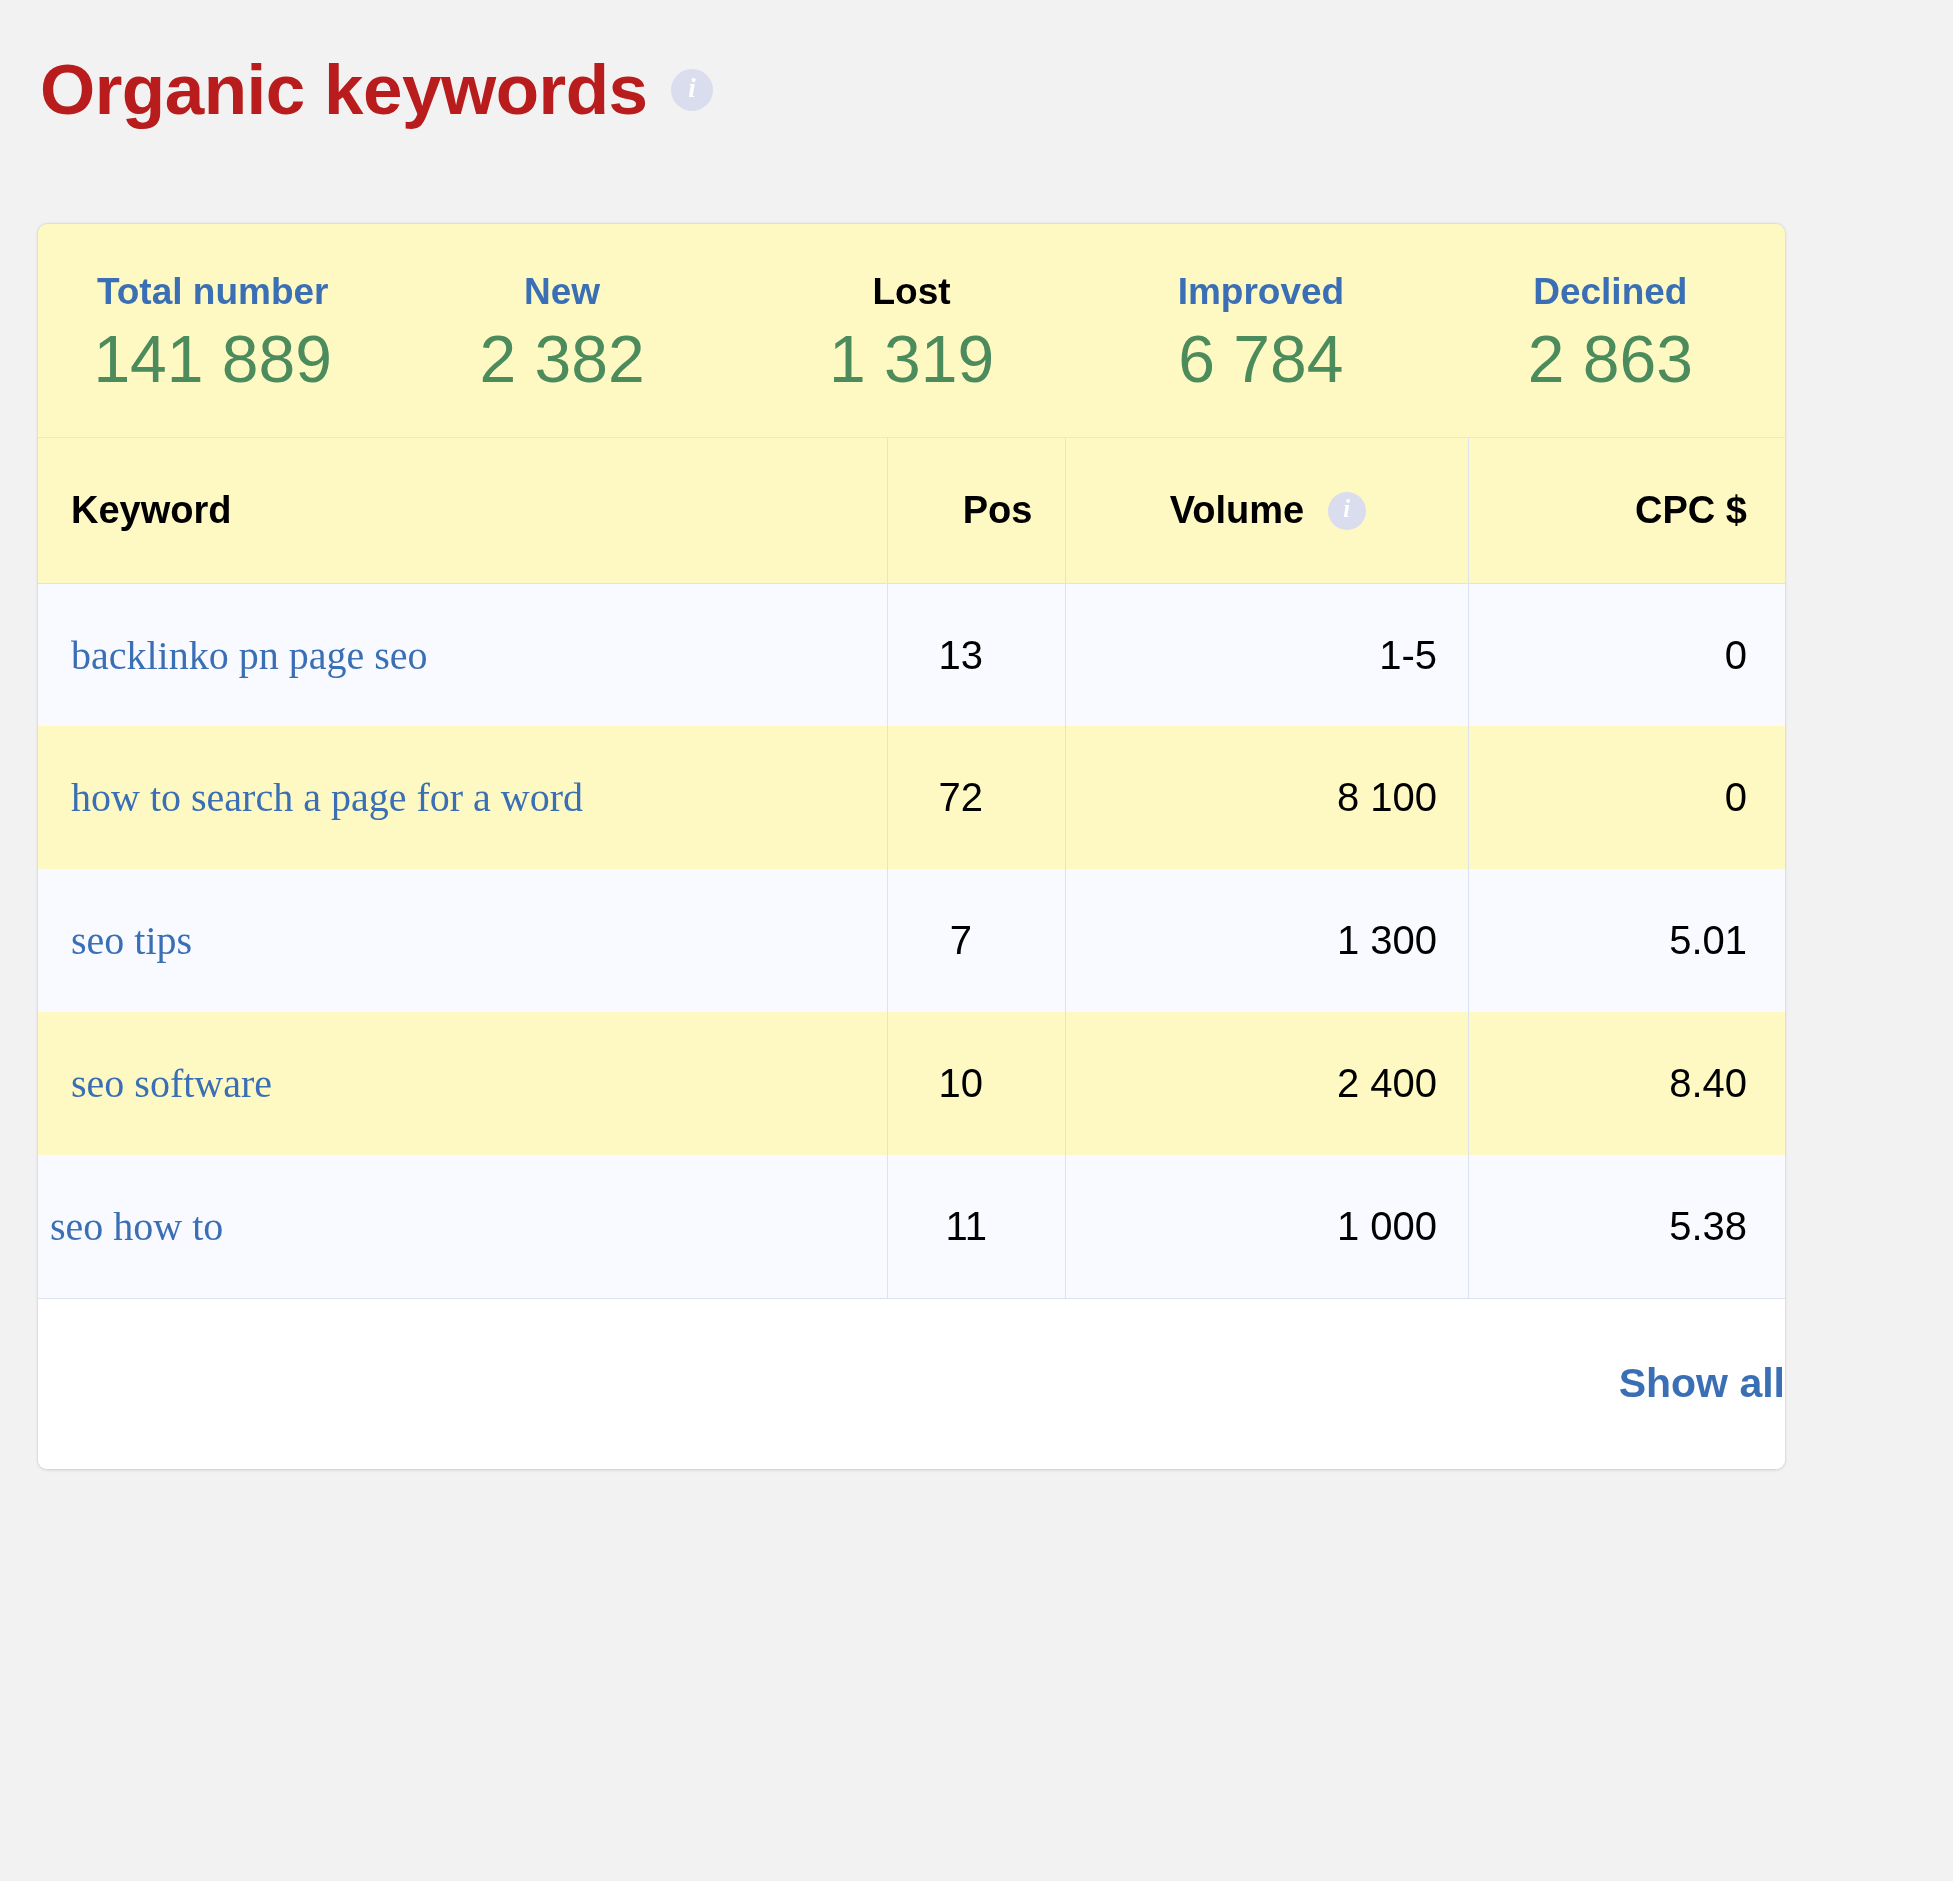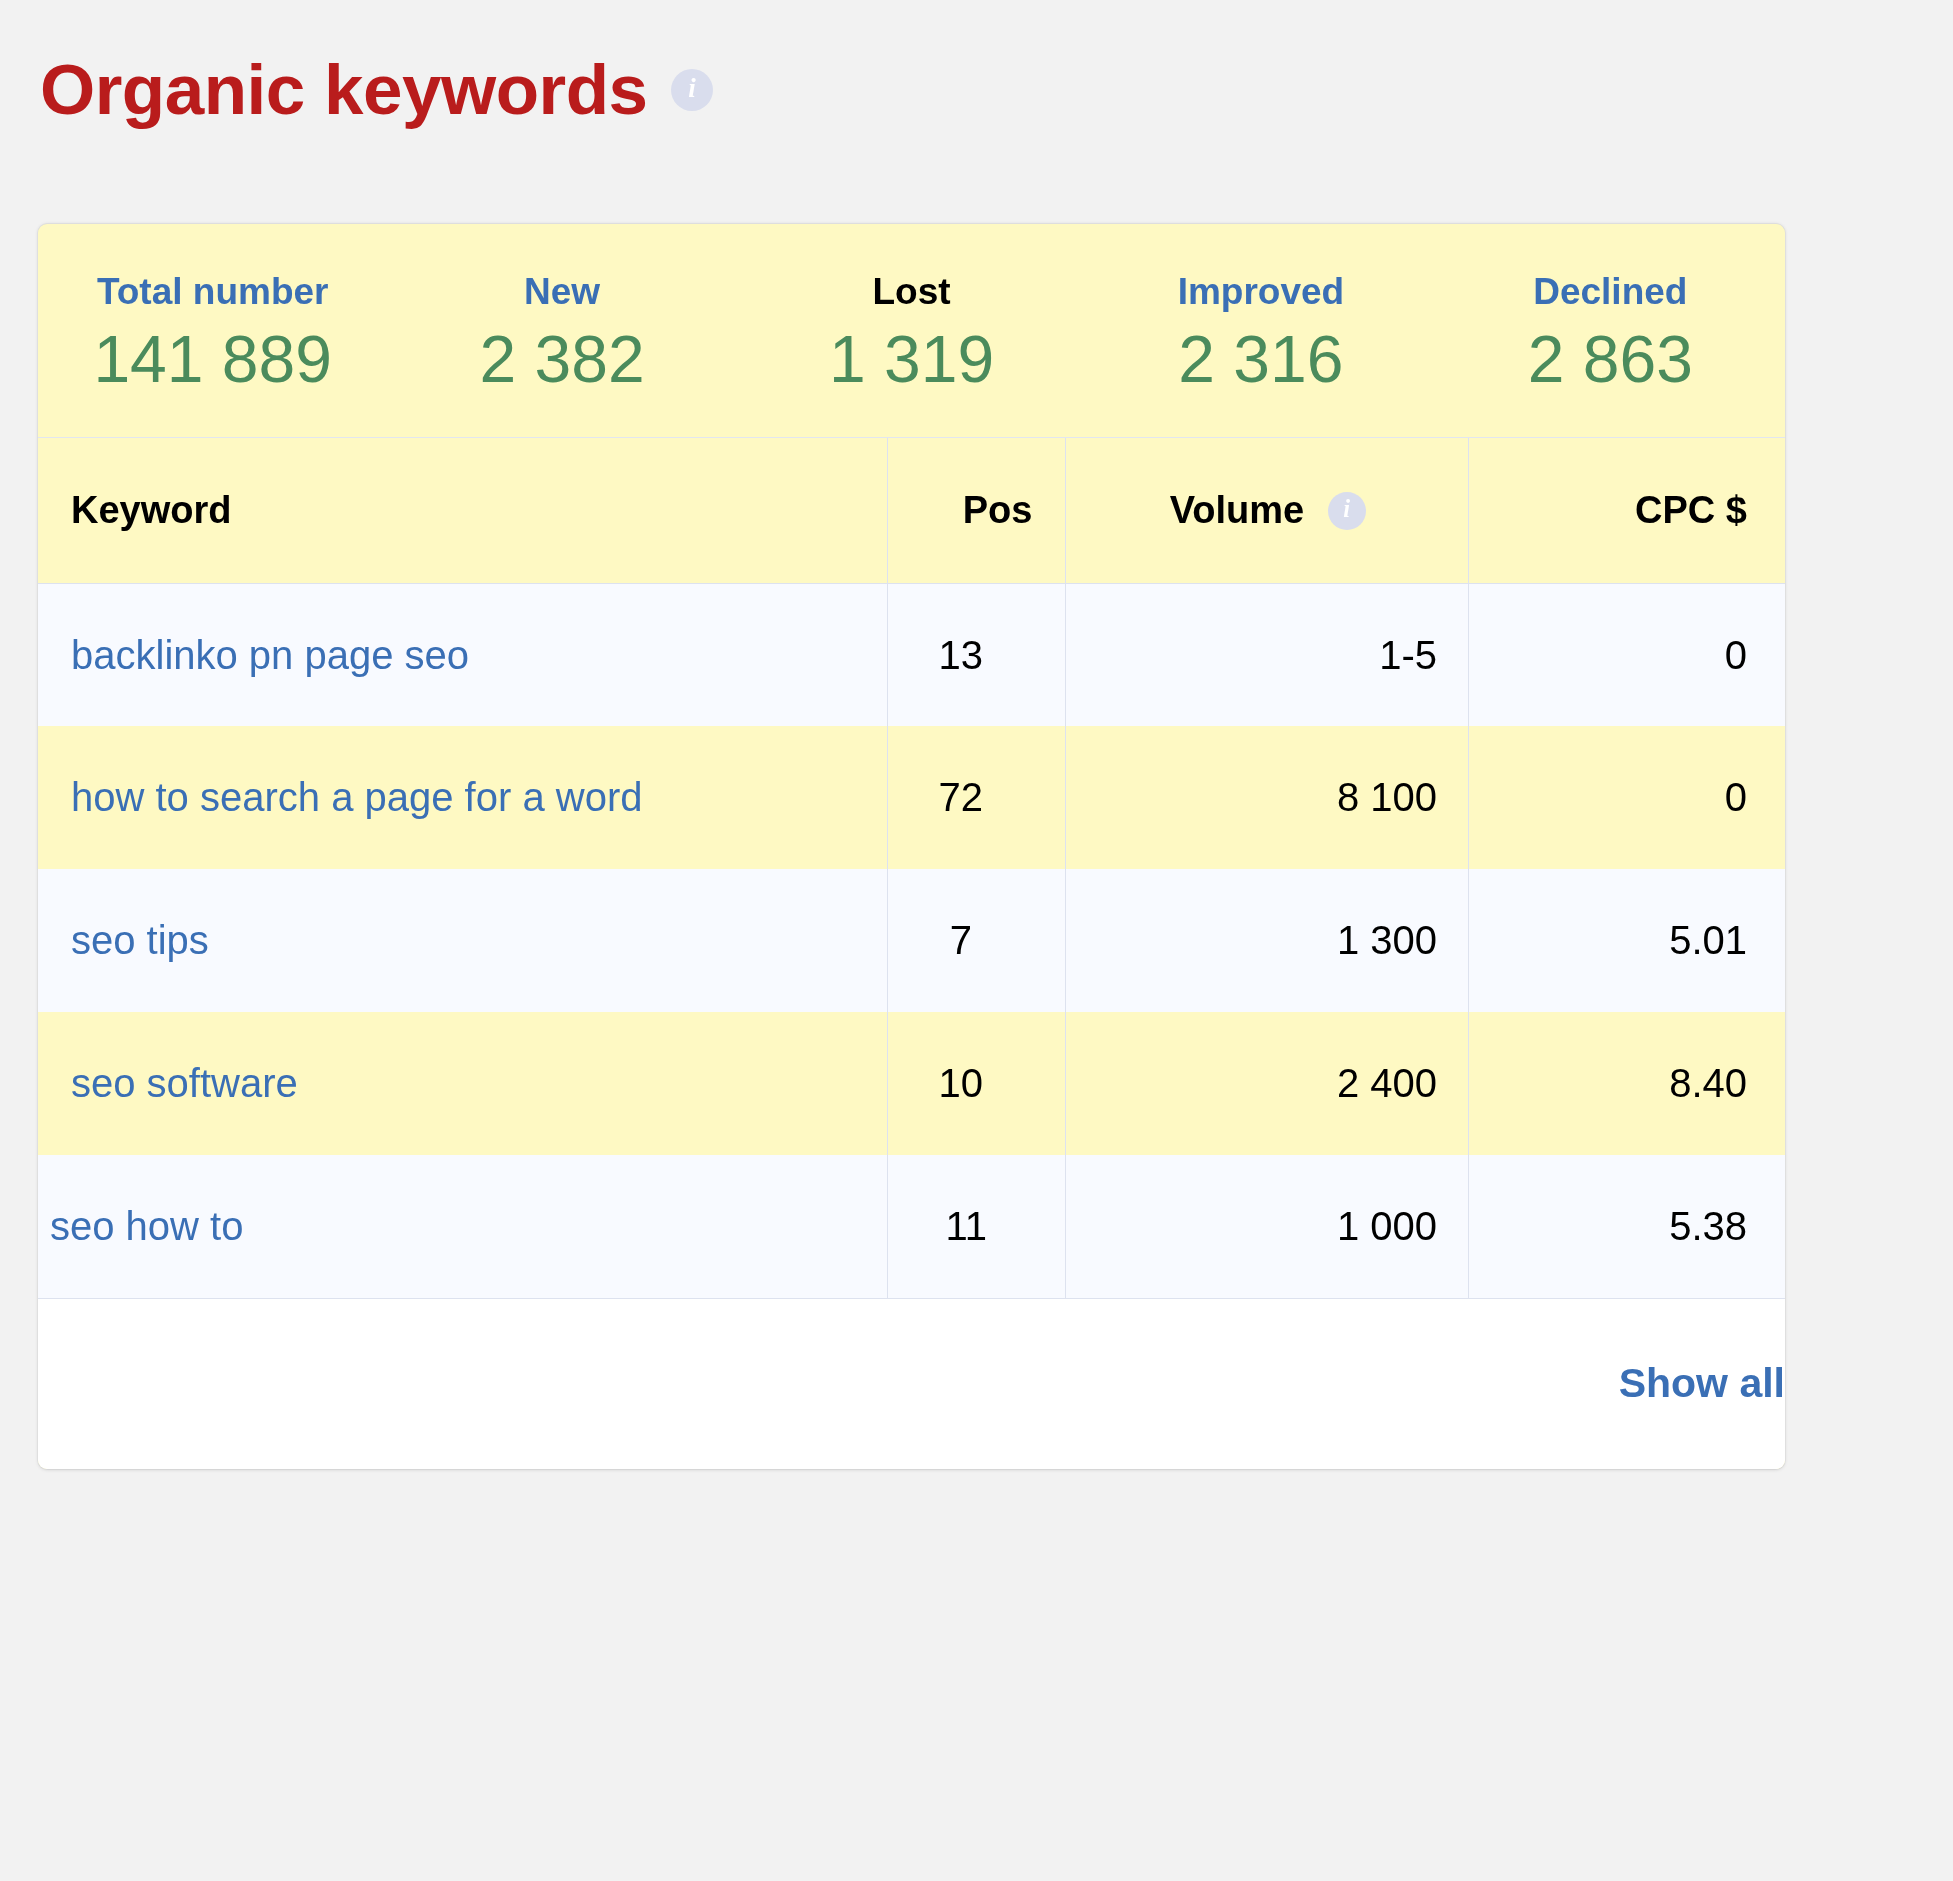--- a/index.html
+++ b/index.html
@@ -177,20 +177,21 @@
     padding-left: 12px;
   }
   td.c-keyword {
     text-align: left;
     padding-left: 33px;
   }
   td.c-keyword a {
     color: #3a6fb5;
     text-decoration: none;
     font-size: 40px;
+    font-family: Liberation Serif, serif;
   }
   td.c-pos {
     text-align: center;
     padding-right: 33px;
   }
   td.c-volume {
     text-align: right;
     padding-right: 31px;
   }
   td.c-cpc {
@@ -236,21 +237,21 @@
       <div class="summary-cell">
         <div class="summary-label">New</div>
         <div class="summary-value">2 382</div>
       </div>
       <div class="summary-cell">
         <div class="summary-label active">Lost</div>
         <div class="summary-value">1 319</div>
       </div>
       <div class="summary-cell">
         <div class="summary-label">Improved</div>
-        <div class="summary-value">2 316</div>
+        <div class="summary-value">6 784</div>
       </div>
       <div class="summary-cell">
         <div class="summary-label">Declined</div>
         <div class="summary-value">2 863</div>
       </div>
     </div>
 
     <table class="kw-table">
       <thead>
         <tr>

